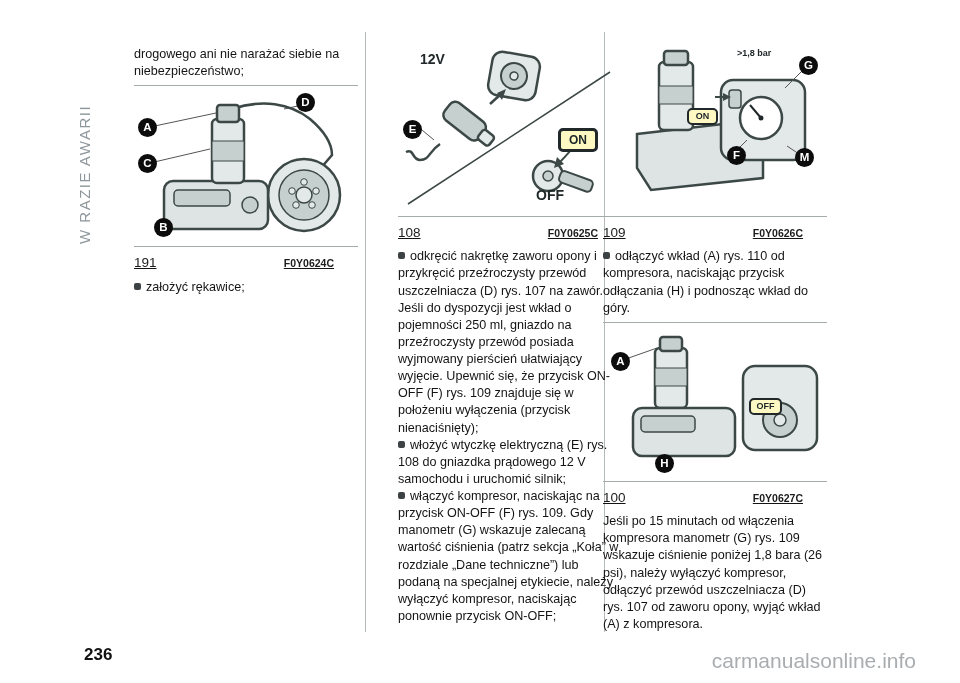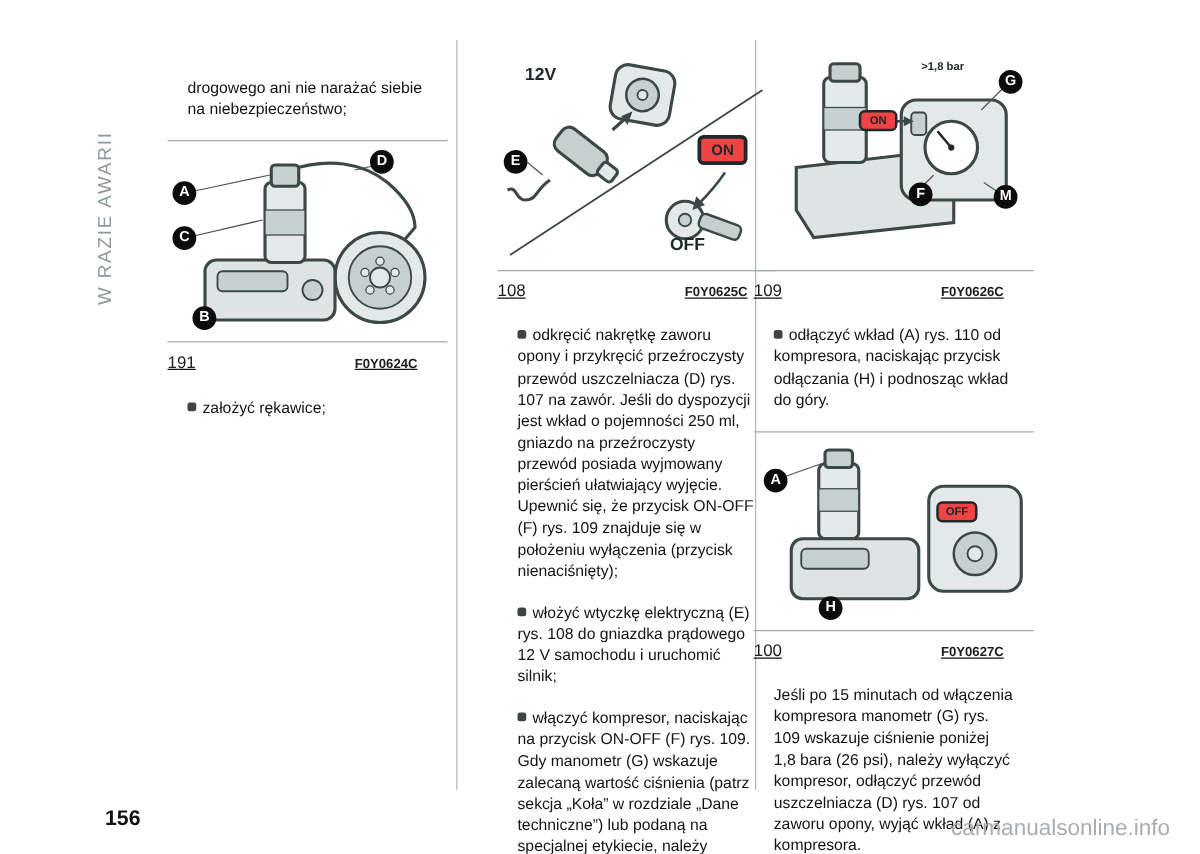--- a/index.html
+++ b/index.html
@@ -19,21 +19,21 @@
   
   .vrule{position:absolute;top:32px;height:600px;width:1px;background:#b3bab9;}
   .vrule-1{left:365px;}
   .vrule-2{left:604px;}
 
   
   .col{position:absolute;top:46px;width:224px;font-size:12.6px;line-height:1.36;}
   .col1{left:134px;}
   .col2{left:398px;}
   .col3{left:603px;}
-  .para{margin:16px;}
+  .para{margin:0;}
   .sq{
     display:inline-block;width:7px;height:7px;background:#3d4345;border-radius:2px;
     margin-right:5px;vertical-align:1px;
   }
 
   
   .figure{margin:4px 0 2px 0;}
   .hr{height:1px;background:#a4abab;margin:5px 0;}
   .figbox{position:relative;width:224px;}
   .figbox svg{display:block;}
@@ -48,31 +48,31 @@
   .badge{
     position:absolute;width:19px;height:19px;border-radius:50%;
     background:#0c0c0c;color:#ffffff;font-size:11.5px;font-weight:bold;
     display:flex;align-items:center;justify-content:center;line-height:1;
   }
   .fig-label{position:absolute;font-weight:bold;color:#20282a;}
   .lbl-12v{left:22px;top:4px;font-size:14px;}
   .lbl-off-108{left:138px;top:140px;font-size:14px;}
   .lbl-press{left:134px;top:1px;font-size:9px;}
   .on-box{
-    position:absolute;border:3px solid #20282a;border-radius:5px;background:#ef4444;
-    font-weight:bold;color:#20282a;display:flex;align-items:center;justify-content:center;
+    position:absolute;border:3px solid #20282a;border-radius:5px;background:#fef9c3;
+    font-weight:bold;color:#20282a;display:flex;align-items:center;justify-content:center;margin-top:20px;
   }
   .on-108{left:160px;top:62px;width:34px;height:18px;font-size:12px;}
   .on-109{left:84px;top:42px;width:27px;height:13px;font-size:9px;border-width:2px;}
   .off-110{left:146px;top:50px;width:29px;height:13px;font-size:9px;border-width:2px;
     border-color:#20282a;}
 
   
   .page-number{position:absolute;left:84px;bottom:18px;font-size:17px;font-weight:bold;color:#111;}
-  .watermark{position:absolute;right:24px;bottom:10px;font-size:18px;color:#a9adb0;}
+  .watermark{position:absolute;right:44px;bottom:10px;font-size:21px;color:#a9adb0;}
 </style>
 </head>
 <body>
 
 <div class="page">
 
   <div class="sidebar-label">W RAZIE AWARII</div>
   <div class="vrule vrule-1"></div>
   <div class="vrule vrule-2"></div>
 
@@ -217,15 +217,15 @@
       <div class="hr"></div>
       <div class="caption">
         <span class="fig-num">100</span>
         <span class="fig-code">F0Y0627C</span>
       </div>
     </div>
 
     <p class="para"><span>Jeśli po 15 minutach od włączenia kompresora manometr (G) rys. 109 wskazuje ciśnienie poniżej 1,8 bara (26 psi), należy wyłączyć kompresor, odłączyć przewód uszczelniacza (D) rys. 107 od zaworu opony, wyjąć wkład (A) z kompresora.</span></p>
   </div>
 
-  <div class="page-number">156</div>
+  <div class="page-number">236</div>
   <div class="watermark">carmanualsonline.info</div>
 </div>
 
 </body></html>

